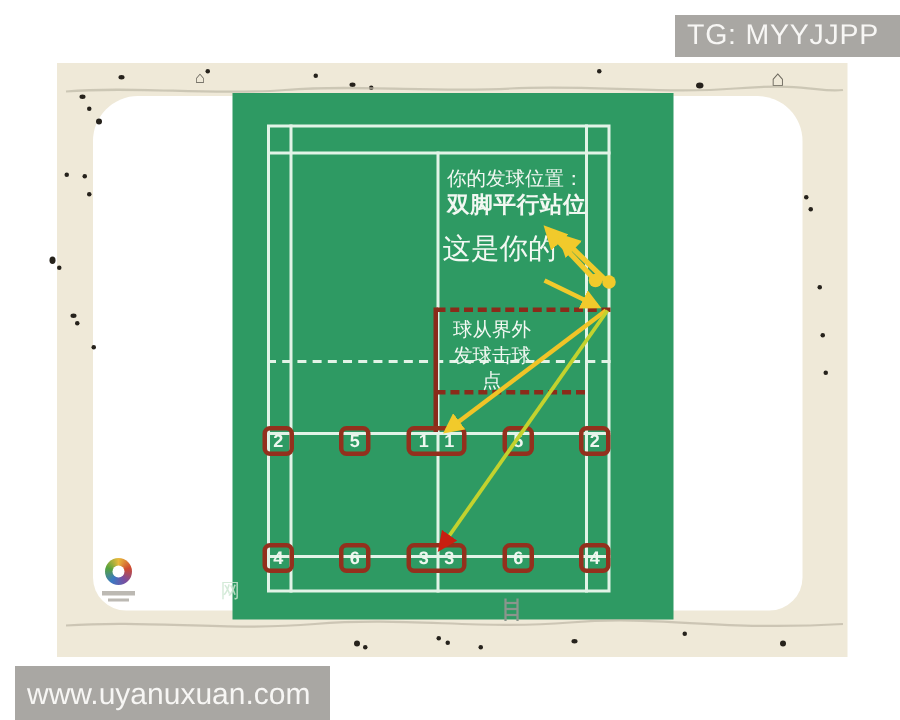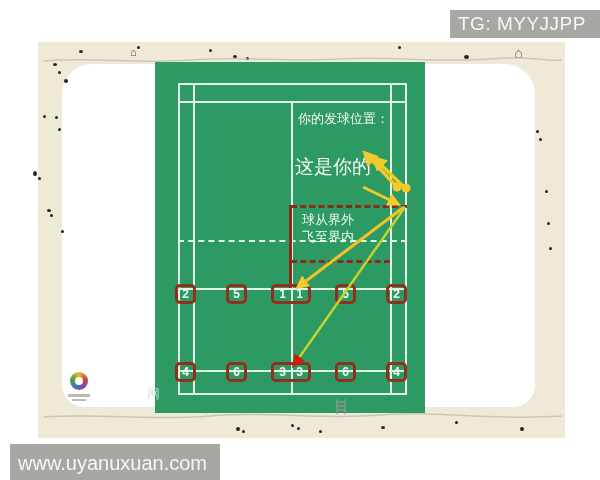--- a/index.html
+++ b/index.html
@@ -5,21 +5,21 @@
   html,body{margin:0;padding:0;background:#ffffff;}
   #stage{position:relative;width:600px;height:480px;background:#ffffff;overflow:hidden;
          font-family:"Liberation Sans","DejaVu Sans",sans-serif;}
   
   .wm-box{position:absolute;background:#a9a7a3;color:#f7f6f4;display:flex;align-items:center;}
   #tg-box{left:450px;top:10px;width:150px;height:28px;font-size:19px;padding-left:8px;letter-spacing:.5px;}
   #url-box{left:10px;top:444px;width:202px;height:38px;font-size:20px;padding-left:8px;}
   
   #beige{position:absolute;left:38px;top:42px;width:527px;height:396px;background:#efe9d8;}
   #paper{position:absolute;left:62px;top:64px;width:473px;height:343px;background:#ffffff;border-radius:30px 30px 22px 22px;}
-  #court{position:absolute;left:155px;top:62px;width:270px;height:351px;background:#2e9a63;}
+  #court{position:absolute;left:155px;top:62px;width:294px;height:351px;background:#2e9a63;}
   
   .cline{position:absolute;background:#e2f3e7;}
   #outer{position:absolute;left:23px;top:21px;width:229px;height:312px;border:2px solid #e2f3e7;box-sizing:border-box;}
   
   .mline{position:absolute;}
   
   .nbox{position:absolute;height:20px;box-sizing:border-box;border:3px solid #93301d;border-radius:5px;
         display:flex;align-items:center;justify-content:center;color:#eef7ef;font-size:12px;font-weight:bold;}
   .nbox .cell{flex:1;text-align:center;line-height:14px;}
   
@@ -56,27 +56,28 @@
     <div style="position:absolute;left:23px;top:178px;width:229px;height:0;border-top:2px dashed #e2f3e7;"></div>
     <div class="cline" style="left:23px;top:226px;width:229px;height:2px;"></div>
     <div class="cline" style="left:23px;top:308px;width:229px;height:2px;"></div>
 
     <div class="mline" style="left:136px;top:143px;width:116px;height:0;border-top:3px dashed #8a2b1a;"></div>
     <div class="mline" style="left:136px;top:198px;width:99px;height:0;border-top:3px dashed #8a2b1a;"></div>
     <div class="mline" style="left:134px;top:143px;width:3px;height:83px;background:#8a2b1a;"></div>
 
     <div class="ann" id="ann1">
       <div>你的发球位置：</div>
+      <div class="b">双脚平行站位</div>
     </div>
     <div class="ann" id="ann2">
       <div>这是你的</div>
     </div>
     <div class="ann" id="ann3">
       <div>球从界外</div>
-      <div>飞至界内</div>
+      <div>发球击球点</div>
     </div>
 
     <div class="nbox" style="left:20px;top:222px;width:21px;">
         <span class="cell">2</span>
       </div>
     <div class="nbox" style="left:71px;top:222px;width:21px;">
         <span class="cell">5</span>
       </div>
     <div class="nbox" style="left:116px;top:222px;width:40px;">
       <span class="cell">1</span>

